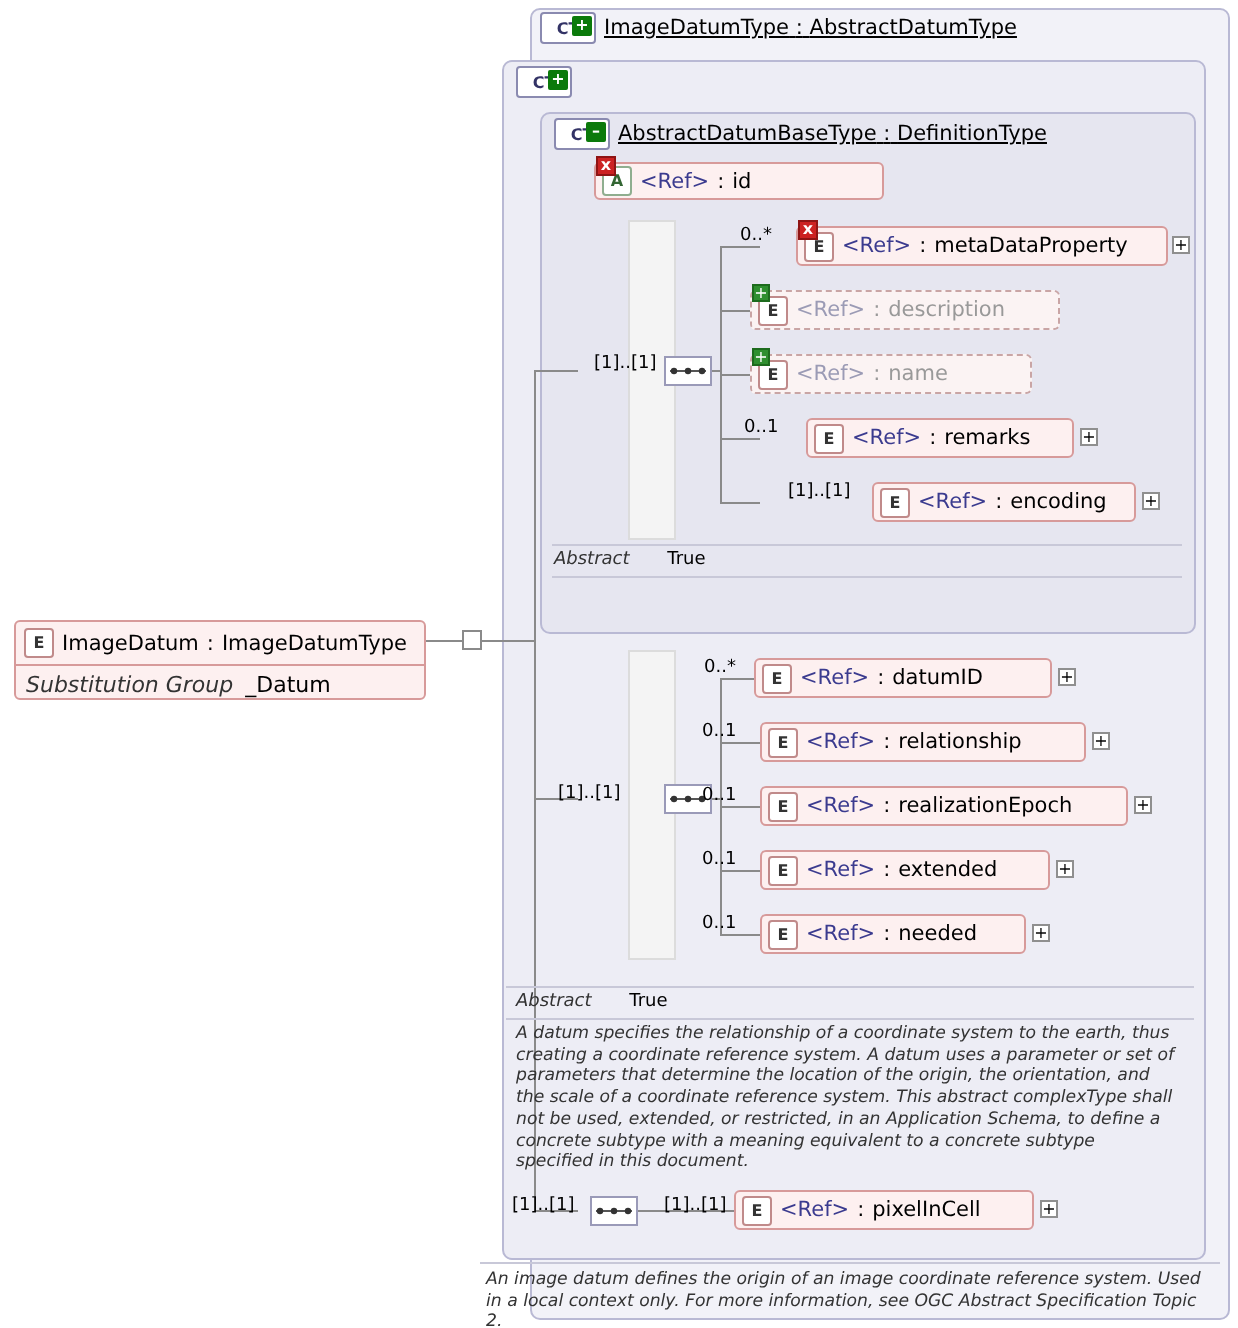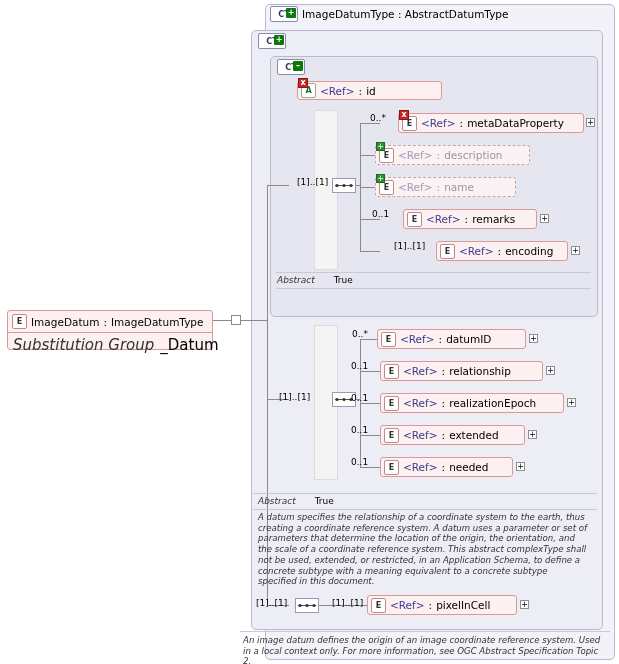--- a/index.html
+++ b/index.html
@@ -83,21 +83,21 @@
     top: 1px;
     width: 10px; height: 10px;
     background: #0b7a0b;
     border-radius: 1px;
     color: #ffffff;
     font-size: 8px;
     line-height: 9px;
     text-align: center;
     font-weight: bold;
   }
-  .ct-title { color: #000; }
+  .ct-title { color: #000; text-decoration: underline; }
   .ct-title .sep { color:#000; }
 
   
   .el-node {
     position: absolute;
     box-sizing: border-box;
     border: 1px solid #d79a9a;
     background: #fdf0f0;
     border-radius: 3px;
     display: flex;
@@ -250,21 +250,21 @@
   }
   .root-sep {
     border-top: 1px solid #d79a9a;
     height: 0;
     margin: 1px 0 0 0;
   }
   .root-sub {
     display: flex;
     gap: 6px;
     padding: 3px 4px 3px 5px;
-    font-size: 15px;
+    font-size: 11px;
     font-style: italic;
     color: #333;
     white-space: nowrap;
   }
   .root-sub .val { font-style: normal; color: #000; }
 </style>
 </head>
 <body>
 
 <div class="canvas">
@@ -288,20 +288,25 @@
       <span>CT</span>
       <span class="plus">+</span>
     </span>
   </div>
 
   <div class="box outer-ct3" style="left:270px; top:56px; width:328px; height:261px;"></div>
   <div class="ct-head" style="left:277px; top:59px;">
     <span class="ct-badge">
       <span>CT</span>
       <span class="minus">–</span>
+    </span>
+    <span class="ct-title">
+      <span>AbstractDatumBaseType</span>
+      <span class="sep">:</span>
+      <span>DefinitionType</span>
     </span>
   </div>
 
   <div class="root-box" style="left:7px; top:310px; width:206px; height:40px;">
     <div class="root-title">
       <span class="tag">E</span>
       <span>ImageDatum</span>
       <span>:</span>
       <span>ImageDatumType</span>
     </div>

